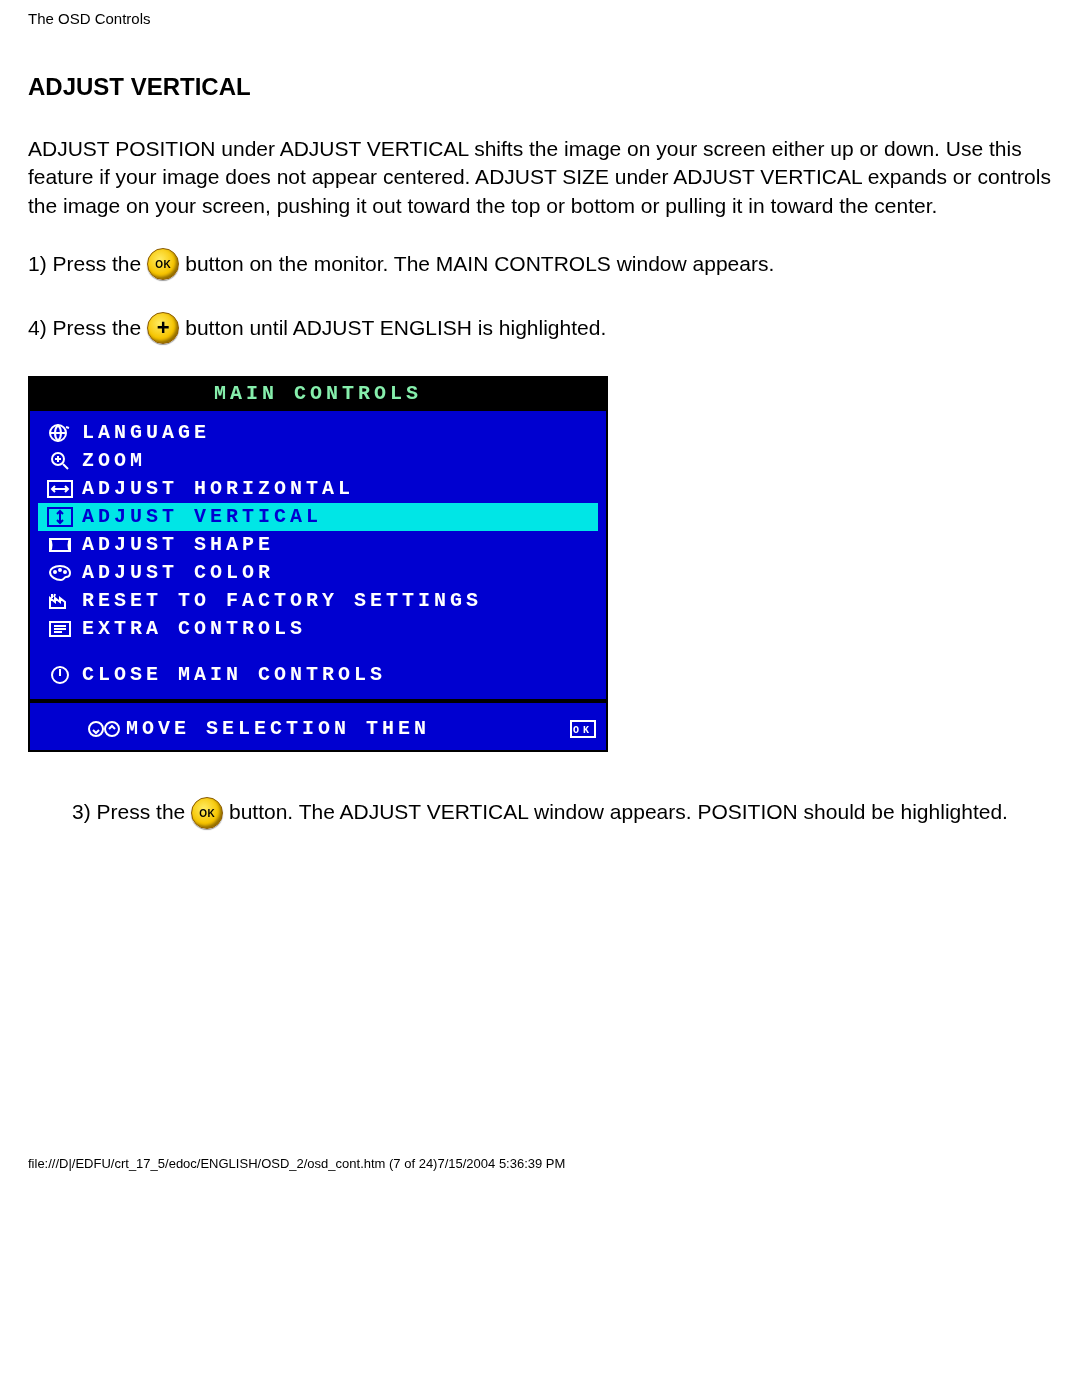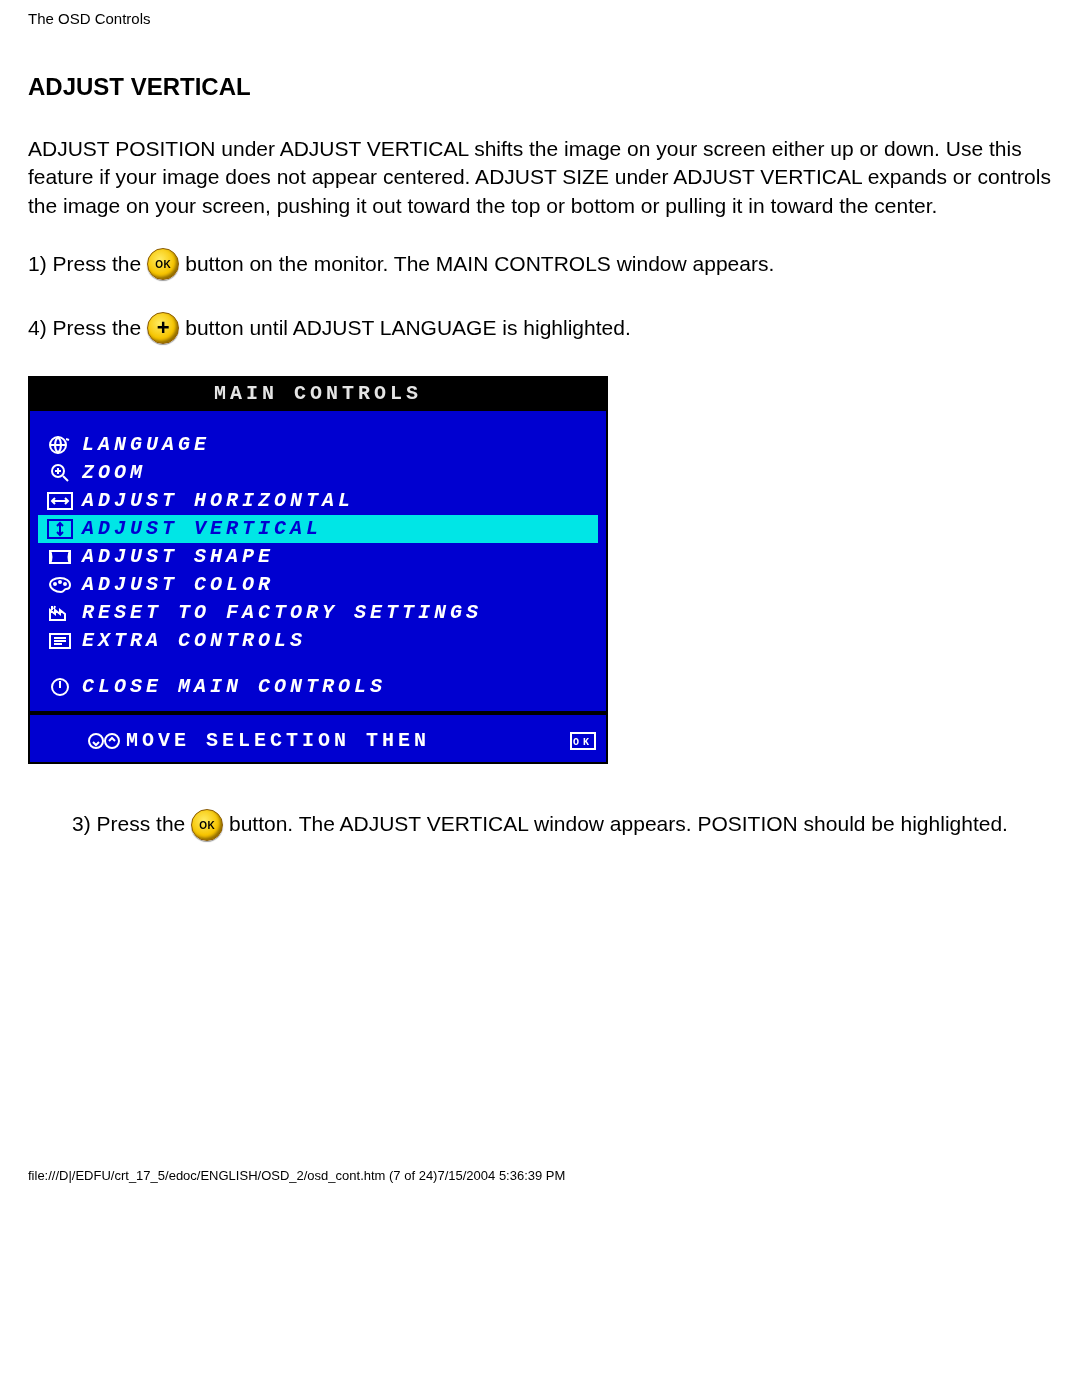--- a/index.html
+++ b/index.html
@@ -69,28 +69,27 @@
     margin: 6px 0 44px 0;
     font-family: "Courier New", monospace;
     font-weight: bold;
     letter-spacing: 4px;
     font-size: 20px;
     color: #fff;
     background: #0000d0;
   }
   .osd-titlebar {
     background: #000;
-    color: #e5e5e5;
+    color: #86efac;
     text-align: center;
     padding: 4px 0 6px 0;
     font-size: 20px;
   }
   .osd-body {
-    padding: 20px 8px 4px 8px;
-    font-style: italic;
+    padding: 8px 8px 4px 8px;
   }
   .osd-row {
     display: flex;
     align-items: center;
     padding: 2px 0 3px 0;
   }
   .osd-row.highlighted {
     background: #00e6e6;
     color: #0000d0;
   }
@@ -144,21 +143,21 @@
 
   <div class="step-line">
     <span>1) Press the </span>
     <span class="round-btn ok inline-icon">OK</span>
     <span> button on the monitor. The MAIN CONTROLS window appears.</span>
   </div>
 
   <div class="step-line">
     <span>4) Press the </span>
     <span class="round-btn plus inline-icon">+</span>
-    <span> button until ADJUST LANGUAGE is highlighted.</span>
+    <span> button until ADJUST ENGLISH is highlighted.</span>
   </div>
 
   <div class="osd-window">
     <div class="osd-titlebar">MAIN CONTROLS</div>
     <div class="osd-body">
 
       <div class="osd-row">
         <span class="osd-icon">
           <svg class="ico" width="24" height="20" viewBox="0 0 24 20">
               <g fill="none" stroke="currentColor" stroke-width="2">

